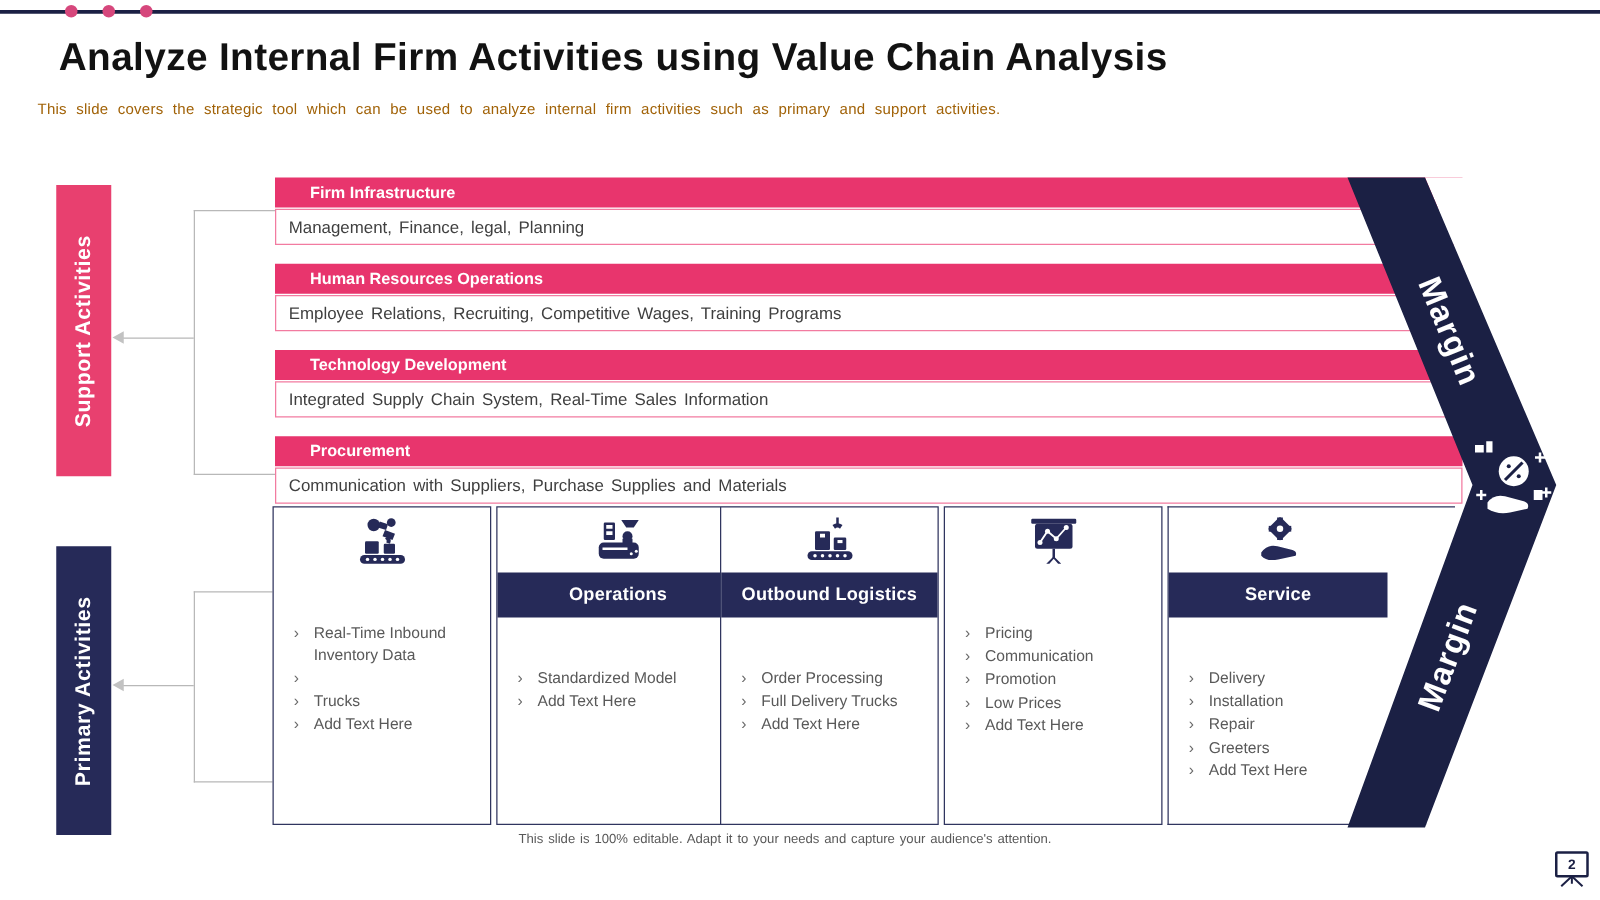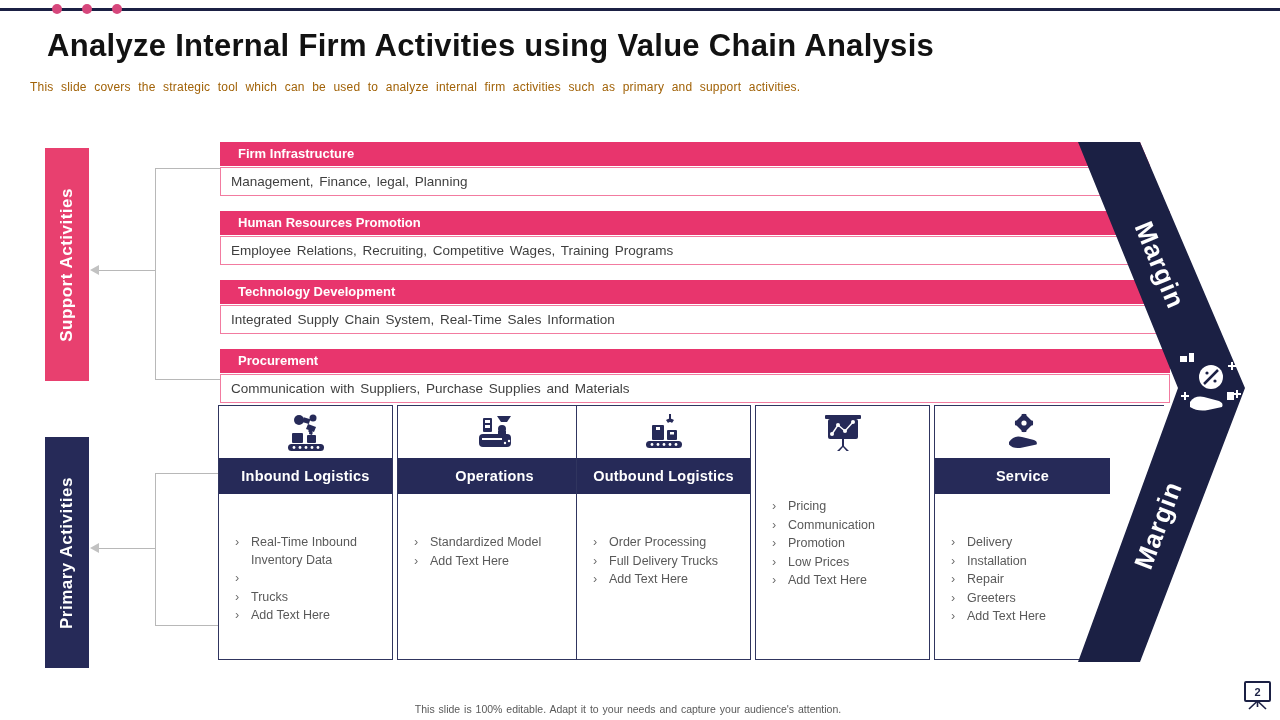--- a/index.html
+++ b/index.html
@@ -27,34 +27,34 @@
   .bracket.support{left:155px;top:168px;height:210px;}
   .bracket.primary{left:155px;top:473px;height:151px;}
   .conn-line{height:1px;background:#b8b8b8;width:57px;}
   .conn-line.support{left:98px;top:270px;}
   .conn-line.primary{left:98px;top:548px;}
   .conn-head{width:0;height:0;border-top:5px solid transparent;border-bottom:5px solid transparent;border-right:9px solid #c2c2c2;}
   .conn-head.support{left:90px;top:265px;}
   .conn-head.primary{left:90px;top:543px;}
   
   .srow-header{left:220px;width:950px;height:24px;background:#e8356d;color:#fff;
-    font-weight:700;font-size:13px;line-height:24px;padding-left:18px;box-sizing:border-box;}
+    font-weight:700;font-size:13px;line-height:24px;padding-left:28px;box-sizing:border-box;}
   .srow-desc{left:220px;width:950px;height:29px;background:#fff;border:1px solid #f27ba0;
     color:#3f3f3f;font-size:13.5px;line-height:27px;padding-left:10px;box-sizing:border-box;word-spacing:2px;}
   
   .pcol{top:405px;height:255px;background:#fff;border:1px solid #30355f;box-sizing:border-box;
     display:flex;flex-direction:column;}
   .pcol .iconzone{height:52px;display:flex;align-items:center;justify-content:center;flex:none;}
   .pcol .colheader{height:36px;background:#262a58;color:#fff;font-weight:700;font-size:14.5px;
     display:flex;align-items:center;justify-content:center;flex:none;letter-spacing:.2px;}
   .pcol ul{list-style:none;margin:0;padding:40px 8px 0 16px;}
   .pcol li{display:flex;color:#595959;font-size:12.5px;line-height:17.5px;margin-bottom:1px;}
   .pcol li .mk{width:16px;flex:none;color:#6a6a6a;}
   
-  .footer{left:0;top:703px;width:1256px;text-align:center;font-size:10.5px;color:#595959;word-spacing:1px;}
+  .footer{left:0;top:665px;width:1256px;text-align:center;font-size:10.5px;color:#595959;word-spacing:1px;}
   .pagebox{left:1244px;top:681px;width:27px;height:21px;border:2px solid #1b2044;border-radius:2px;
     box-sizing:border-box;background:#fff;display:flex;align-items:center;justify-content:center;
     font-size:11px;font-weight:700;color:#1b2044;}
   .pagelegs{left:1244px;top:701px;}
   svg{display:block;}
 </style>
 </head>
 <body>
 
 <div class="abs topline"></div>
@@ -75,21 +75,21 @@
 <div class="abs bracket support"></div>
 <div class="abs conn-line support"></div>
 <div class="abs conn-head support"></div>
 <div class="abs bracket primary"></div>
 <div class="abs conn-line primary"></div>
 <div class="abs conn-head primary"></div>
 
 <div class="abs srow-header" style="top:142px">Firm Infrastructure</div>
 <div class="abs srow-desc" style="top:167px">Management,  Finance,  legal,  Planning</div>
 
-<div class="abs srow-header" style="top:211px">Human Resources Promotion</div>
+<div class="abs srow-header" style="top:211px">Human Resources Operations</div>
 <div class="abs srow-desc" style="top:236px">Employee Relations,  Recruiting,  Competitive Wages,  Training Programs</div>
 
 <div class="abs srow-header" style="top:280px">Technology Development</div>
 <div class="abs srow-desc" style="top:305px">Integrated  Supply  Chain  System,  Real-Time  Sales  Information</div>
 
 <div class="abs srow-header" style="top:349px">Procurement</div>
 <div class="abs srow-desc" style="top:374px">Communication  with  Suppliers,  Purchase  Supplies  and  Materials</div>
 
 <div class="abs pcol" style="left:218px;width:175px">
   <div class="iconzone">
@@ -106,21 +106,20 @@
       </g>
       <g fill="#ffffff">
         <circle cx="10" cy="35.5" r="1.4"></circle>
           <circle cx="16" cy="35.5" r="1.4"></circle>
         <circle cx="22" cy="35.5" r="1.4"></circle>
           <circle cx="28" cy="35.5" r="1.4"></circle>
           <circle cx="34" cy="35.5" r="1.4"></circle>
       </g>
     </svg>
   </div>
-  <div class="colheader">Inbound Logistics</div>
   <ul>
     <li>
         <span class="mk">›</span>
         <span>Real-Time Inbound Inventory Data</span>
       </li>
     <li>
         <span class="mk">›</span>
       </li>
     <li>
         <span class="mk">›</span>

